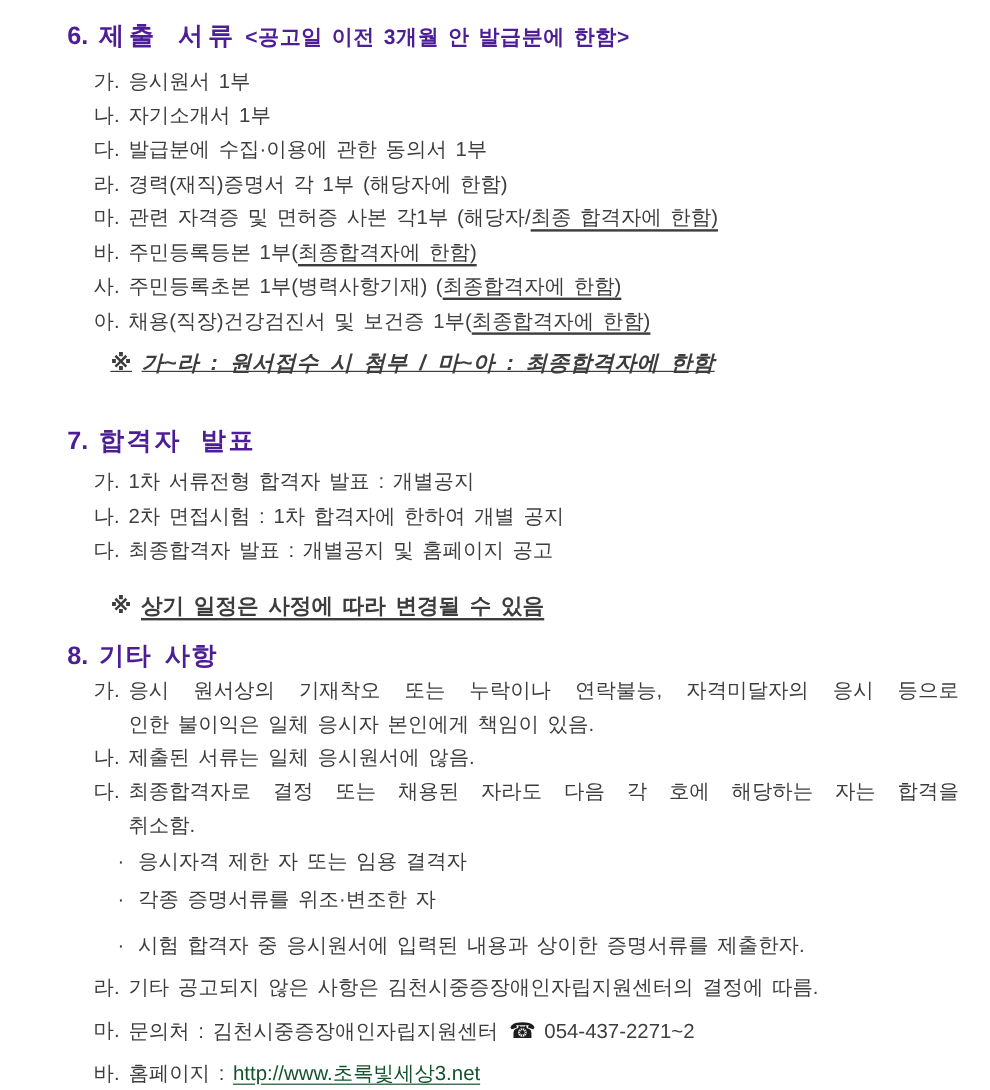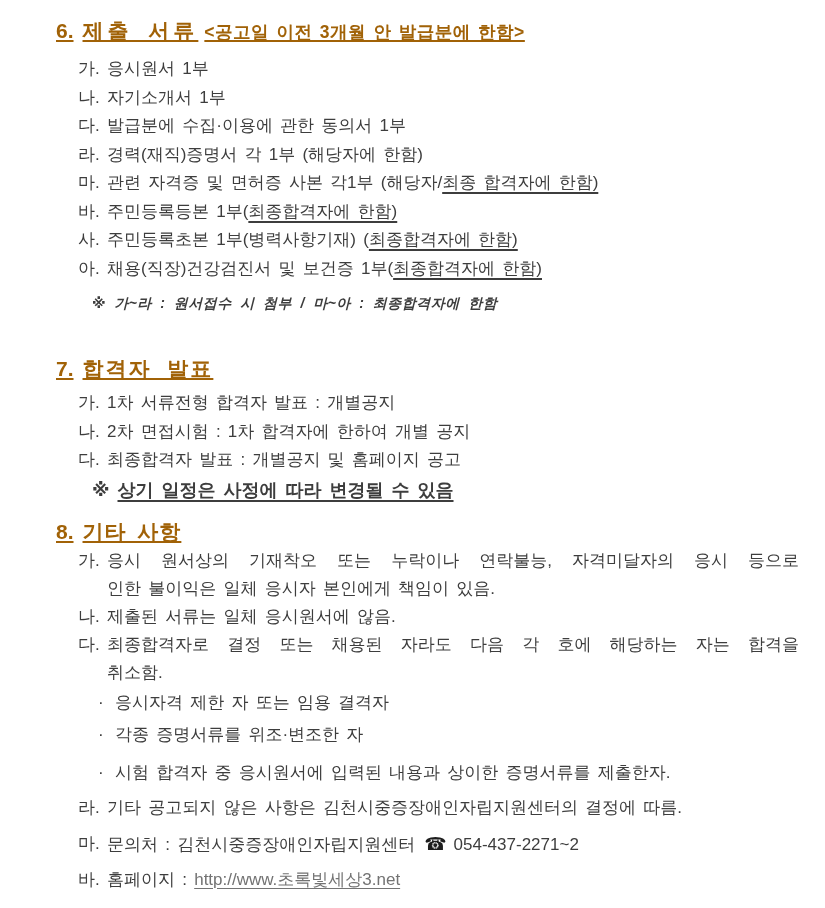--- a/index.html
+++ b/index.html
@@ -12,24 +12,23 @@
     width: 825px;
     height: 908px;
     background: #ffffff;
     padding: 16px 26px 0 56px;
     overflow: hidden;
   }
   
   .sec-heading {
     font-size: 21px;
     font-weight: 700;
-    color: #a16207;
+    color: #4c1d95;
     line-height: 30px;
     white-space: nowrap;
-    text-decoration: underline;
   }
   .sec-heading .num { letter-spacing: 0; margin-right: 9px; }
   .sec-heading .title { letter-spacing: 4px; word-spacing: 6px; }
   #sec7 .sec-heading .title { letter-spacing: 2px; word-spacing: 8px; }
   #sec8 .sec-heading .title { letter-spacing: 1px; word-spacing: 4px; }
   .sec-heading .suffix {
     font-size: 17.5px;
     letter-spacing: 0.5px;
     word-spacing: 2px;
     margin-left: 6px;
@@ -55,25 +54,26 @@
   
   .note {
     font-weight: 700;
     padding-left: 36px;
     line-height: 30px;
   }
   .note .marker { margin-right: 8px; }
   .note6 {
     margin-top: 5px;
     font-style: italic;
-    font-size: 14px;
+    font-size: 18px;
     letter-spacing: 0.5px;
     word-spacing: 4px;
-  }
-  .note7 { margin-top: 0; font-size: 18px; word-spacing: 3px; }
+    text-decoration: underline;
+  }
+  .note7 { margin-top: 16px; font-size: 18px; word-spacing: 3px; }
   .note7 .note-underlined {
     text-decoration: underline;
     text-underline-offset: 4px;
     text-decoration-thickness: 2px;
   }
   
   #sec7 { margin-top: 36px; }
   #sec7 .items { margin-top: 5px; }
   #sec8 { margin-top: 12px; }
   #sec8 .items { margin-top: 0; }
@@ -90,21 +90,21 @@
   .item.bullet .label { width: 17px; }
   .b1 { margin-top: 2px; }
   .b2 { margin-top: 4px; }
   .b3 { margin-top: 10px; }
   .row-ra { margin-top: 7px; }
   .row-ma { margin-top: 8px; }
   .row-ba { margin-top: 7px; }
   
   .phone-icon { margin: 0 7px 0 9px; font-size: 18px; color: #1d1d1d; }
   .link {
-    color: #737373;
+    color: #14532d;
     text-decoration: underline;
     text-underline-offset: 3px;
     cursor: pointer;
   }
 </style>
 </head>
 <body>
 
 <div class="page">
 

